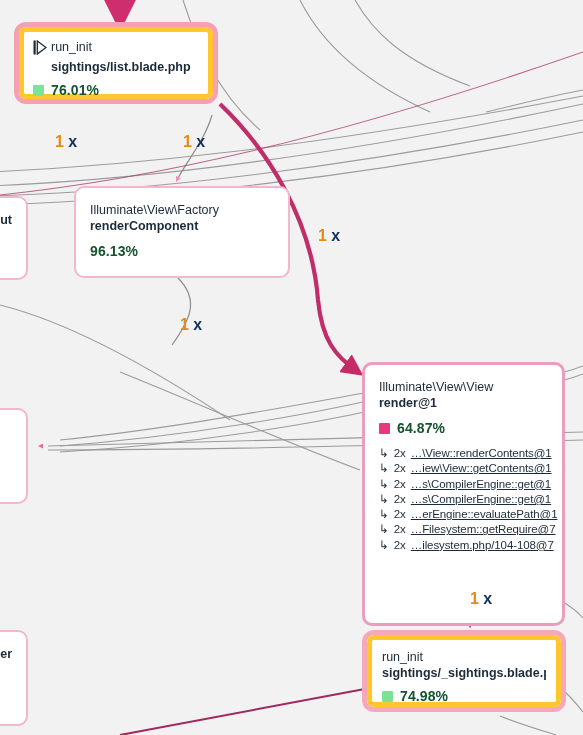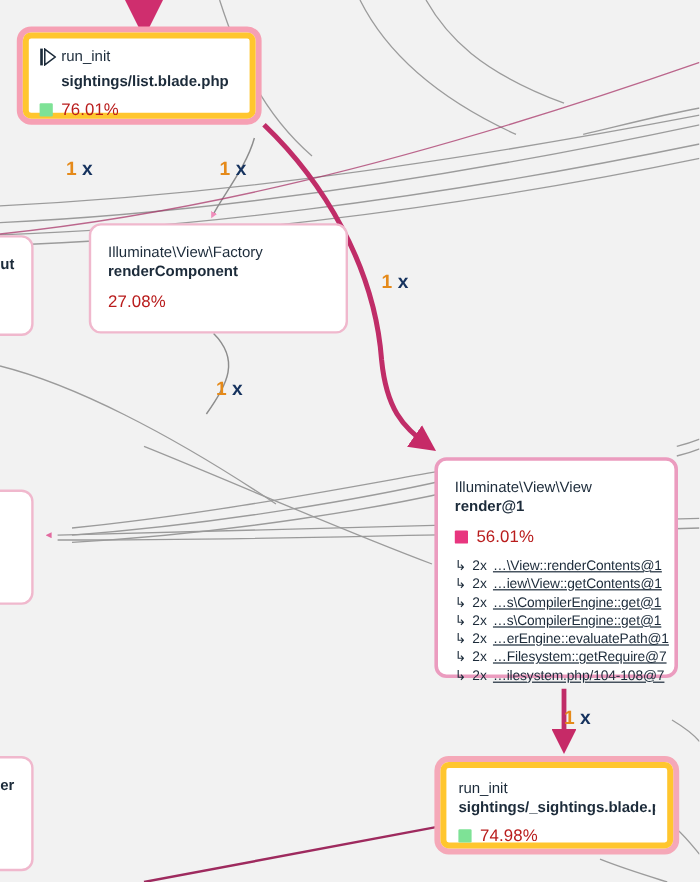--- a/index.html
+++ b/index.html
@@ -87,22 +87,22 @@
     margin-top: 9px;
   }
   .pct-swatch {
     width: 11px;
     height: 11px;
     flex: 0 0 auto;
     border-radius: 1px;
   }
   .pct-value {
     font-size: 14px;
-    font-weight: normal;
-    color: #b91c1c;
+    font-weight: bold;
+    color: #14532d;
     letter-spacing: 0.1px;
   }
   .children {
     margin-top: 10px;
   }
   .child-row {
     display: flex;
     align-items: baseline;
     gap: 5px;
     font-size: 11.5px;
@@ -211,32 +211,32 @@
     <div class="node-body">
       <div class="title-line bold" style="text-align:right;">ler</div>
     </div>
   </div>
 
   <div class="node plain" style="left:74px; top:186px; width:216px; height:92px;">
     <div class="node-body">
       <div class="title-line">Illuminate\View\Factory</div>
       <div class="title-line bold">renderComponent</div>
       <div class="pct-row">
-        <span class="pct-value">27.08%</span>
-      </div>
-    </div>
-  </div>
-
-  <div class="node plain" style="left:362px; top:381px; width:203px; height:184px; border-width:3px; border-color:#eb9cbf;">
+        <span class="pct-value">96.13%</span>
+      </div>
+    </div>
+  </div>
+
+  <div class="node plain" style="left:362px; top:362px; width:203px; height:264px; border-width:3px; border-color:#eb9cbf;">
     <div class="node-body" style="padding:14px 14px 8px 14px;">
       <div class="title-line">Illuminate\View\View</div>
       <div class="title-line bold">render@1</div>
       <div class="pct-row">
         <span class="pct-swatch" style="background:#e8367f;"></span>
-        <span class="pct-value">56.01%</span>
+        <span class="pct-value">64.87%</span>
       </div>
       <div class="children">
         <div class="child-row">
           <span class="child-arrow">↳</span>
           <span class="child-count">2x</span>
           <span class="child-label">…\View::renderContents@1</span>
         </div>
         <div class="child-row">
           <span class="child-arrow">↳</span>
           <span class="child-count">2x</span>

